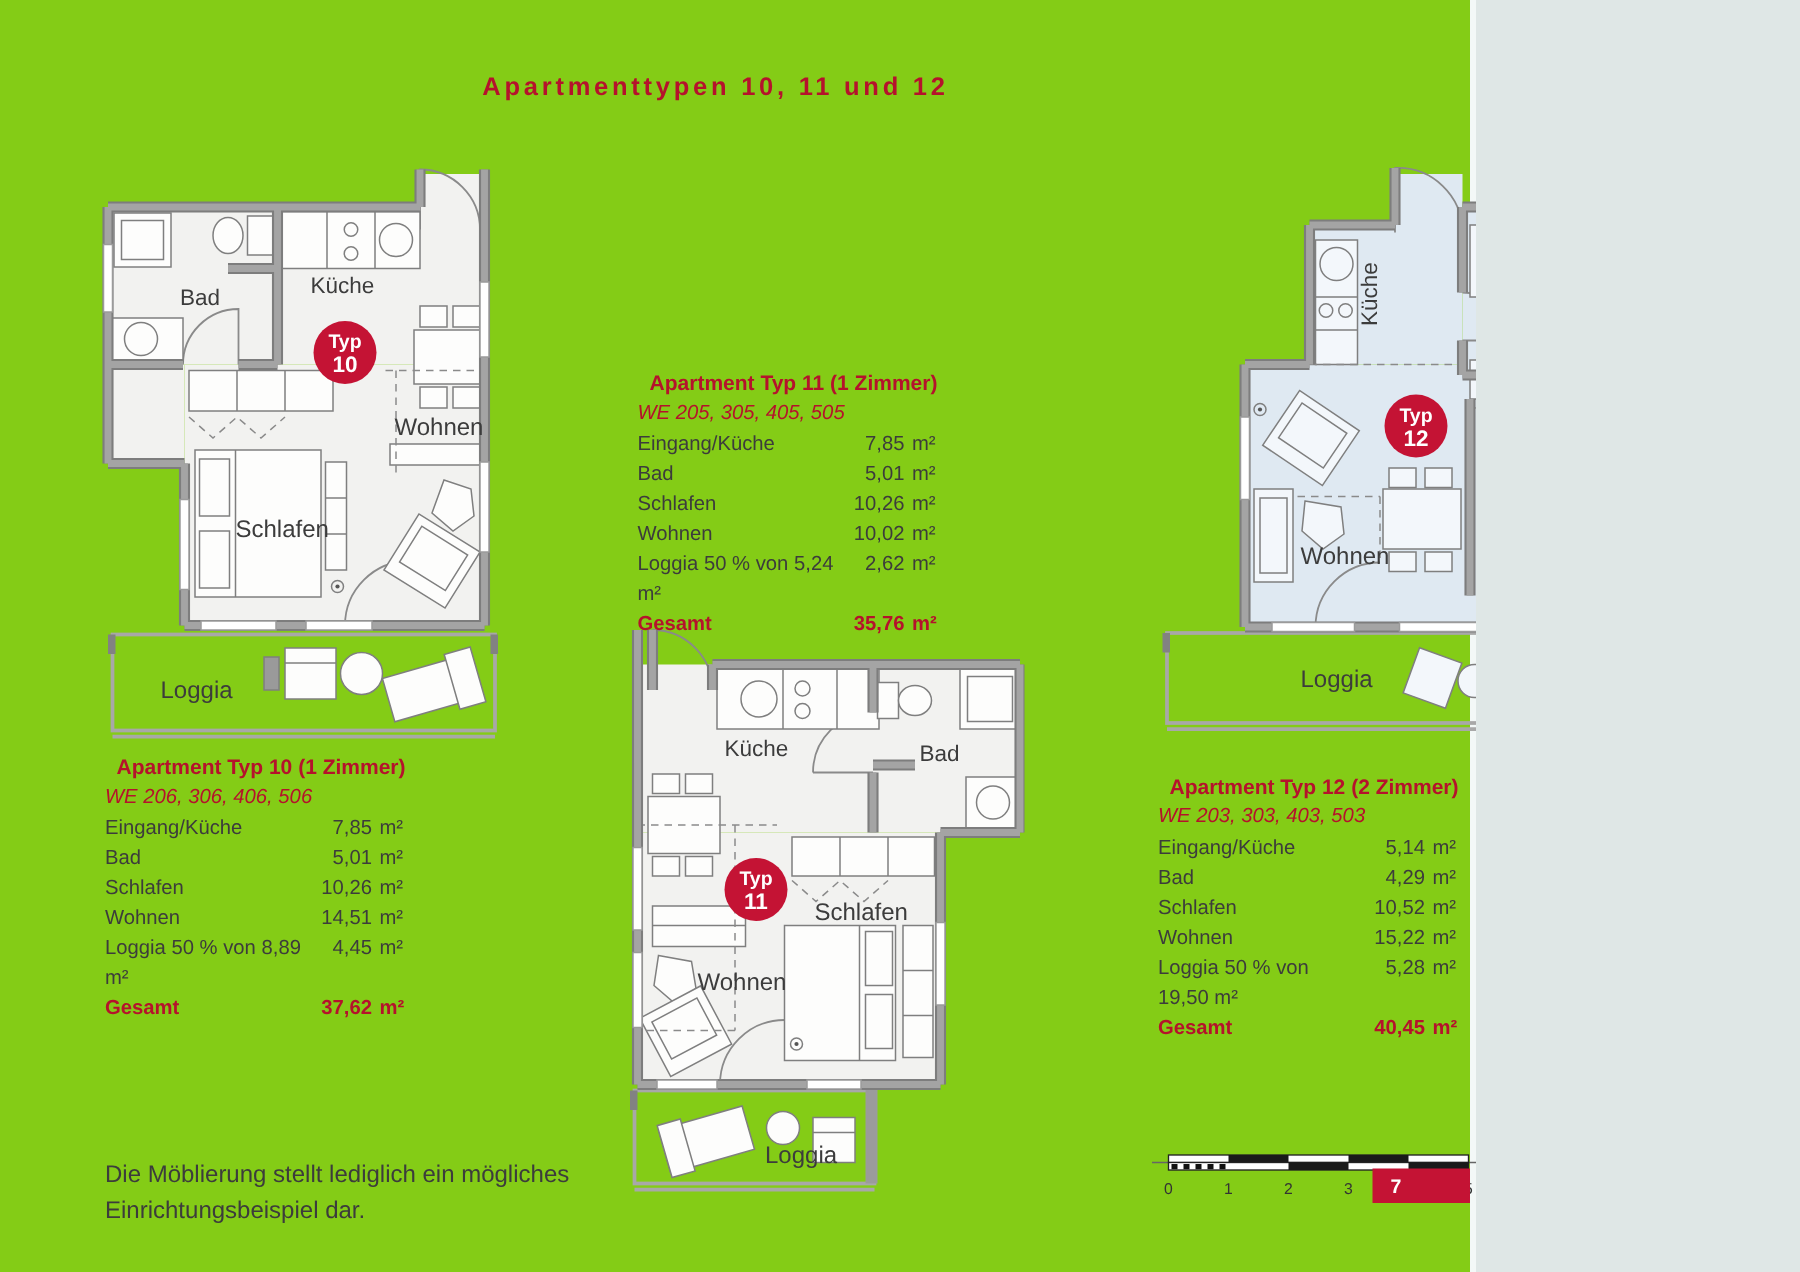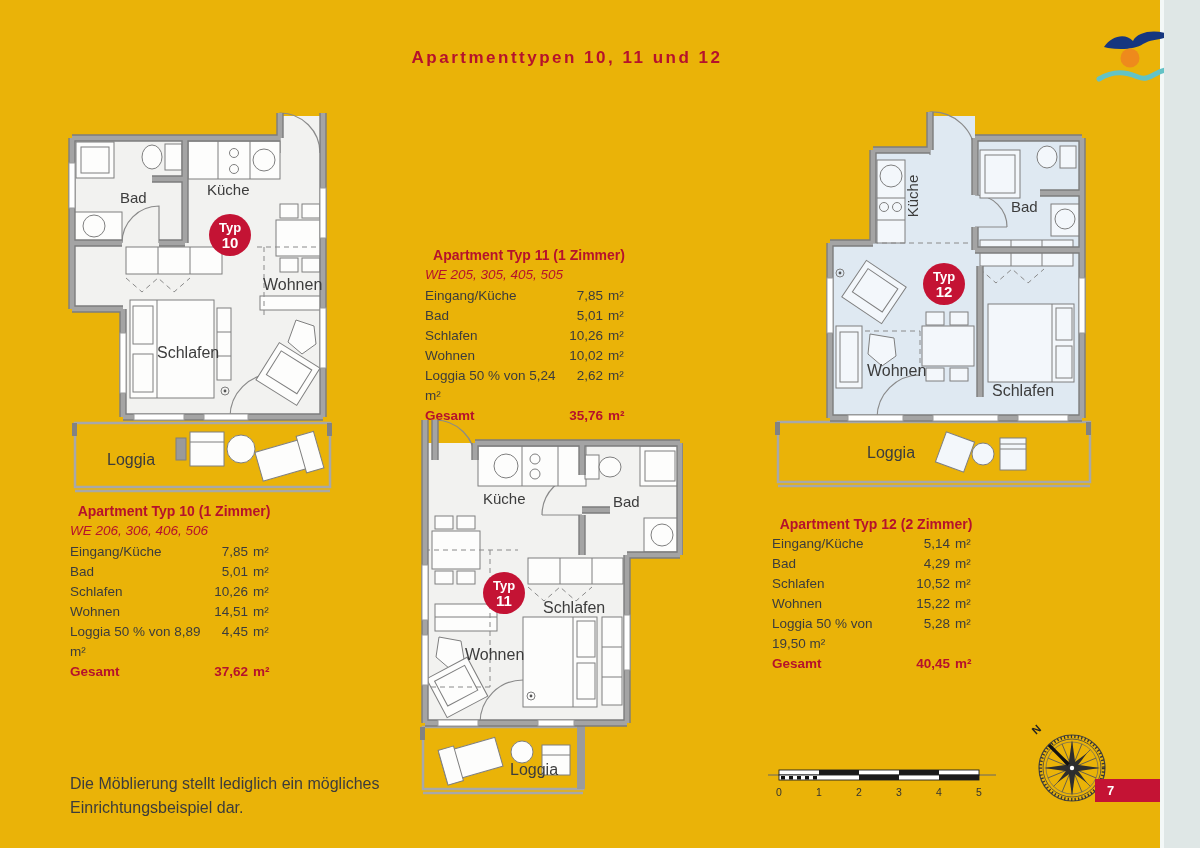--- a/index.html
+++ b/index.html
@@ -1,16 +1,16 @@
 <!DOCTYPE html>
 <html><head>
 <meta charset="utf-8">
 <style>
   html,body { margin:0; padding:0; background:#dfe7e6; }
-  .page { position:relative; width:1164px; height:848px; background:#eab308;
+  .page { position:relative; width:984px; height:848px; background:#84cc16;
           font-family:"Liberation Sans", sans-serif; overflow:hidden; }
   .title { position:absolute; top:48px; left:0; right:30px; text-align:center;
            font-size:17px; font-weight:bold; letter-spacing:2.5px; color:#b5122c; }
   .edge-strip { position:absolute; right:0; top:0; width:4px; height:848px; background:#f3f8f7; }
   .fp { position:absolute; }
   .fp svg { display:block; }
 
   
   .w1 { stroke:#7d7d7d; stroke-width:7.4; fill:none; }
   .w2 { stroke:#a4a4a4; stroke-width:4.6; fill:none; }
@@ -430,20 +430,21 @@
       </div>
     <div class="row total">
         <span class="lab">Gesamt</span>
         <span class="num">35,76</span>
         <span class="unit">m²</span>
       </div>
   </div>
 
   <div class="tbl" style="left:772px; top:514px;">
     <div class="head">Apartment Typ 12 (2 Zimmer)</div>
+    <div class="we">WE 203, 303, 403, 503</div>
     <div class="row">
         <span class="lab">Eingang/Küche</span>
         <span class="num">5,14</span>
         <span class="unit">m²</span>
       </div>
     <div class="row">
         <span class="lab">Bad</span>
         <span class="num">4,29</span>
         <span class="unit">m²</span>
       </div>

